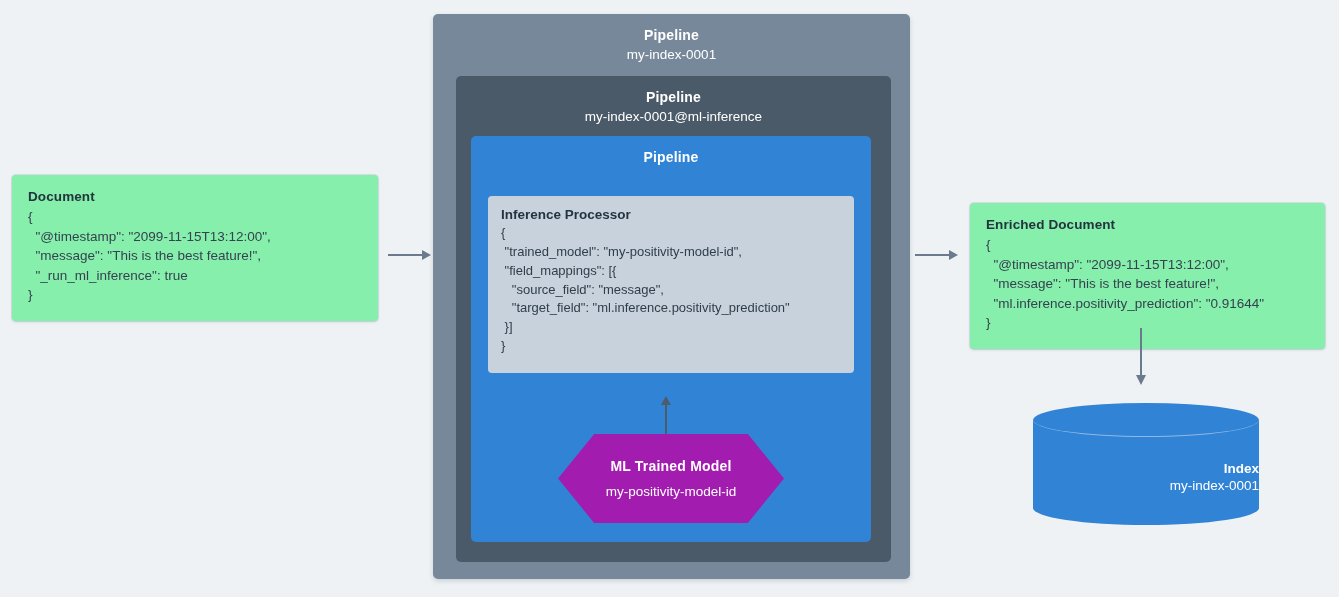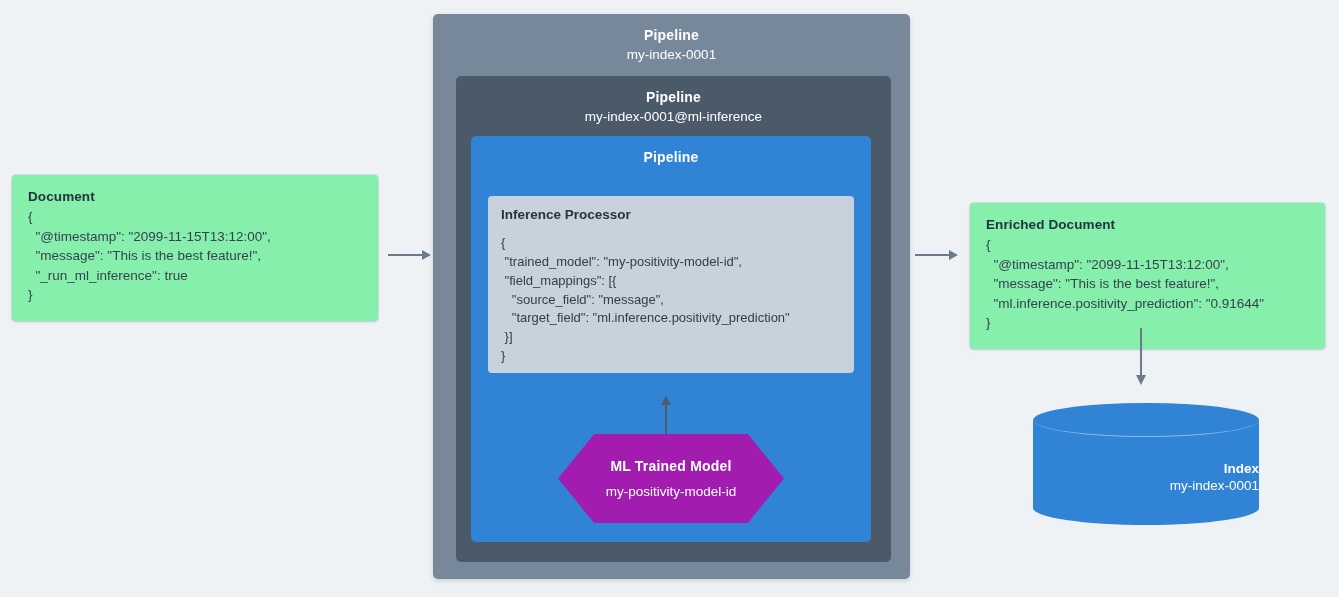--- a/index.html
+++ b/index.html
@@ -72,21 +72,21 @@
   
   #proc-box {
     position: absolute;
     left: 17px; top: 60px; width: 366px; height: 177px;
     background: #c8d2dc;
     border-radius: 4px;
     padding: 11px 13px;
   }
   .proc-title {
     font-size: 13.5px; font-weight: bold; color: #23343f;
-    margin-bottom: 12px;
+    margin-bottom: 2px;
   }
   .proc-line {
     font-size: 13px; color: #2f3e4a; line-height: 1.45; white-space: pre;
   }
 
   
   #hexagon {
     position: absolute;
     left: 558px; top: 434px; width: 226px; height: 89px;
     background: #a21caf;

